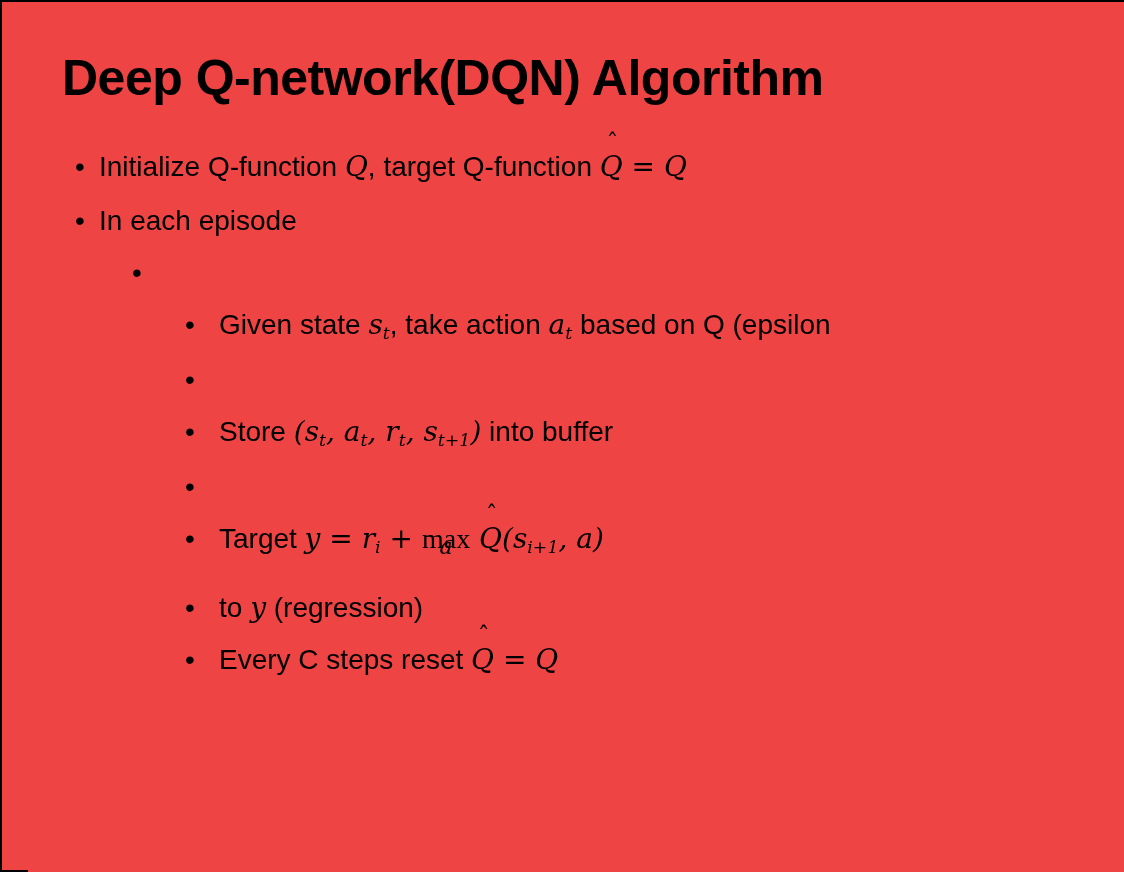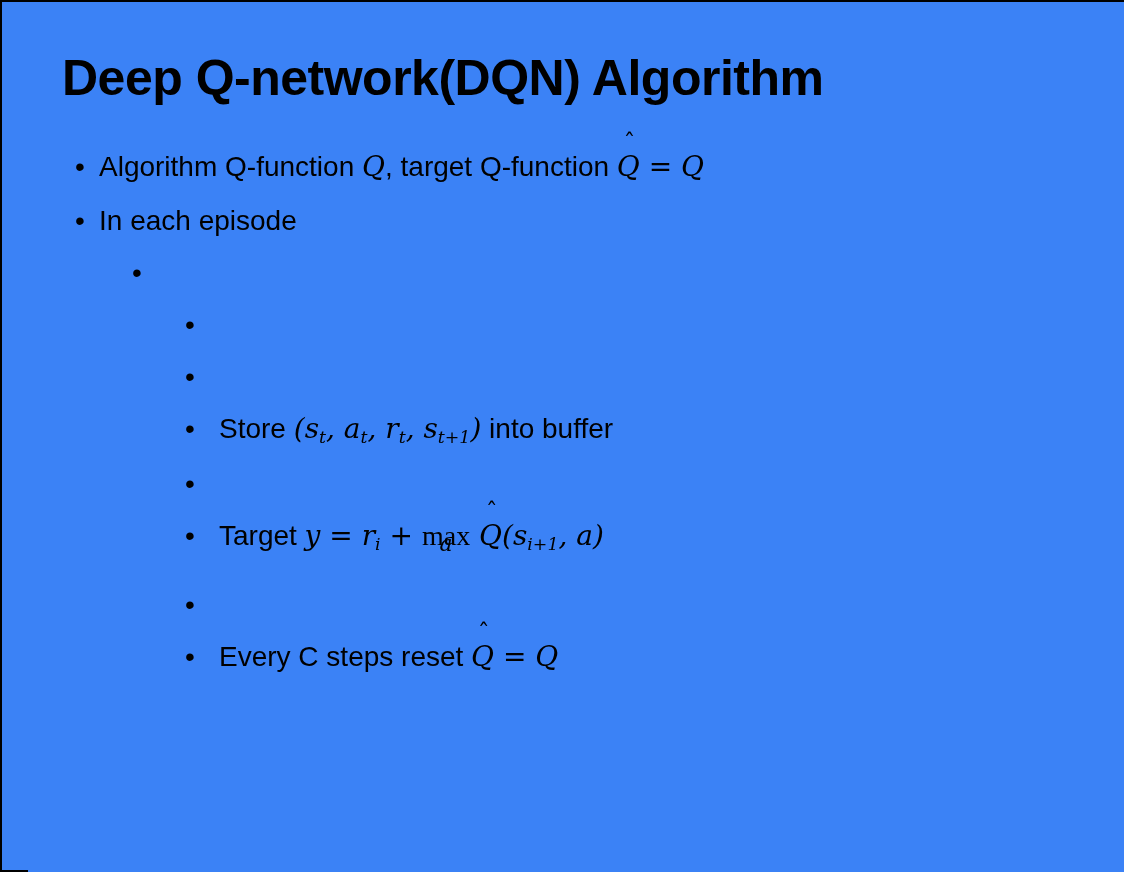--- a/index.html
+++ b/index.html
@@ -1,21 +1,21 @@
 <!DOCTYPE html>
 <html><head>
 <meta charset="utf-8">
 <style>
   html, body { margin: 0; padding: 0; background: #ffffff; }
   .page {
     position: relative;
     width: 1124px;
     height: 872px;
     box-sizing: border-box;
-    background: #3b82f6;
+    background: #ef4444;
     border-left: 2px solid #000000;
     border-top: 2px solid #000000;
     overflow: hidden;
     color: #000000;
     font-family: "Liberation Sans", sans-serif;
   }
   .frame-tick {
     position: absolute;
     left: 0; bottom: 0;
     width: 26px; height: 2px;
@@ -84,35 +84,36 @@
 </style>
 </head>
 <body>
 
 <div class="page">
   <h1 class="title">Deep Q-network(DQN) Algorithm</h1>
   <div class="bullets">
       <div class="item level1">
         <span class="marker">•</span>
         <div class="content">
-          <div class="line"><span class="t">Algorithm Q-function </span><span class="m">Q</span><span class="t">, target Q-function </span><span class="hatwrap"><span class="hat-base">Q</span><span class="hat-mark">ˆ</span></span><span class="m"> = Q</span></div>
+          <div class="line"><span class="t">Initialize Q-function </span><span class="m">Q</span><span class="t">, target Q-function </span><span class="hatwrap"><span class="hat-base">Q</span><span class="hat-mark">ˆ</span></span><span class="m"> = Q</span></div>
         </div>
       </div>
       <div class="item level1">
         <span class="marker">•</span>
         <div class="content">
           <div class="line"><span class="t">In each episode</span></div>
         </div>
       </div>
       <div class="item level2">
         <span class="marker">•</span>
       </div>
       <div class="item level3">
         <span class="marker">•</span>
         <div class="content">
+          <div class="line"><span class="t">Given state </span><span class="m">s</span><span class="msub">t</span><span class="t">, take action </span><span class="m">a</span><span class="msub">t</span><span class="t"> based on Q (epsilon</span></div>
         </div>
       </div>
       <div class="item level3">
         <span class="marker">•</span>
       </div>
       <div class="item level3">
         <span class="marker">•</span>
         <div class="content">
           <div class="line"><span class="t">Store </span><span class="m">(s</span><span class="msub">t</span><span class="m">, a</span><span class="msub">t</span><span class="m">, r</span><span class="msub">t</span><span class="m">, s</span><span class="msub">t+1</span><span class="m">)</span><span class="t"> into buffer</span></div>
         </div>
@@ -122,20 +123,21 @@
       </div>
       <div class="item level3 gap-below">
         <span class="marker">•</span>
         <div class="content">
           <div class="line"><span class="t">Target </span><span class="m">y</span><span class="m"> = </span><span class="m">r</span><span class="msub">i</span><span class="m"> + </span><span class="maxu"><span class="max-top">max</span><span class="max-under">a</span></span><span class="m"> </span><span class="hatwrap"><span class="hat-base">Q</span><span class="hat-mark">ˆ</span></span><span class="m">(s</span><span class="msub">i+1</span><span class="m">, a)</span></div>
         </div>
       </div>
       <div class="item level3">
         <span class="marker">•</span>
         <div class="content">
+          <div class="line"><span class="t">to </span><span class="m">y</span><span class="t"> (regression)</span></div>
         </div>
       </div>
       <div class="item level3">
         <span class="marker">•</span>
         <div class="content">
           <div class="line"><span class="t">Every C steps reset </span><span class="hatwrap"><span class="hat-base">Q</span><span class="hat-mark">ˆ</span></span><span class="m"> = Q</span></div>
         </div>
       </div>
     </div>
   <div class="frame-tick"></div>

